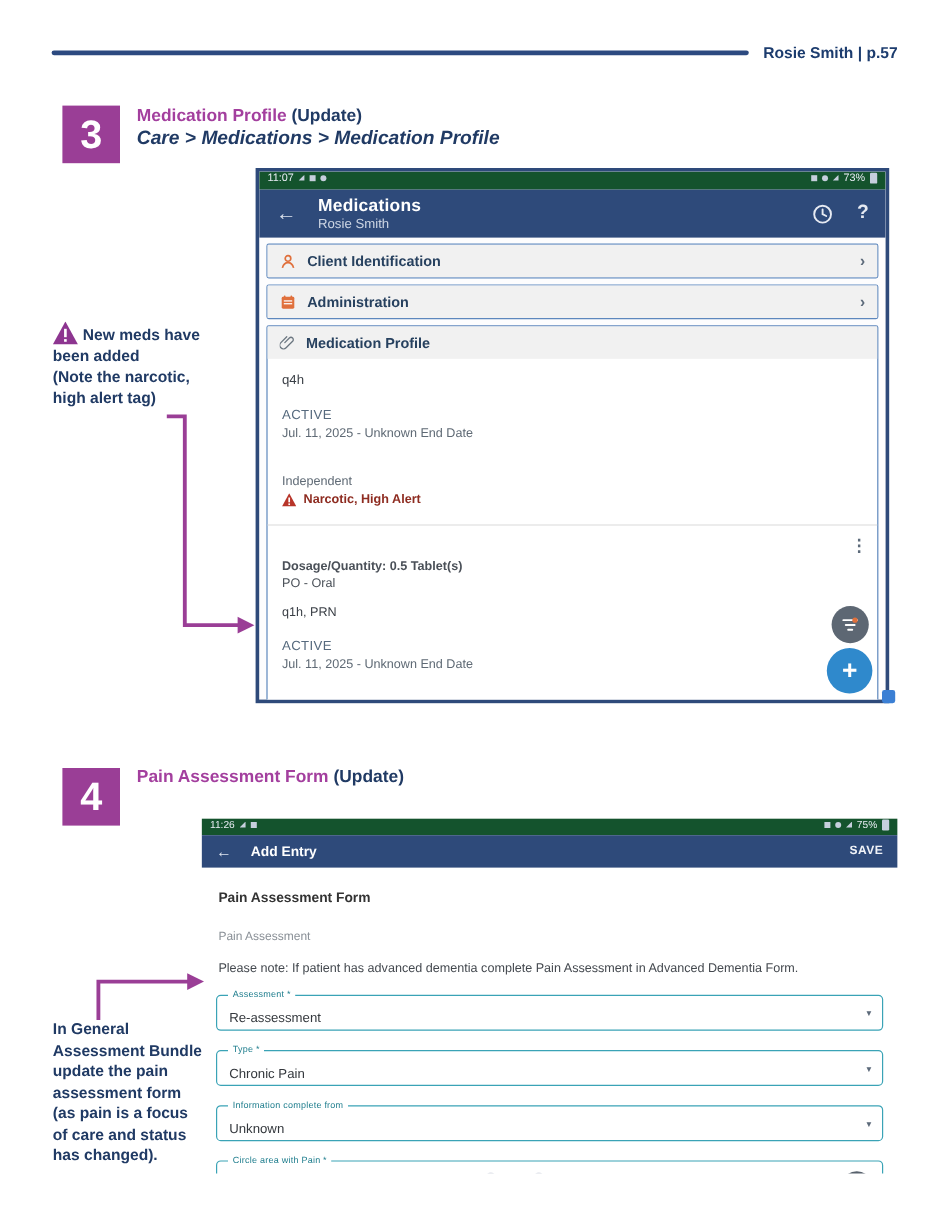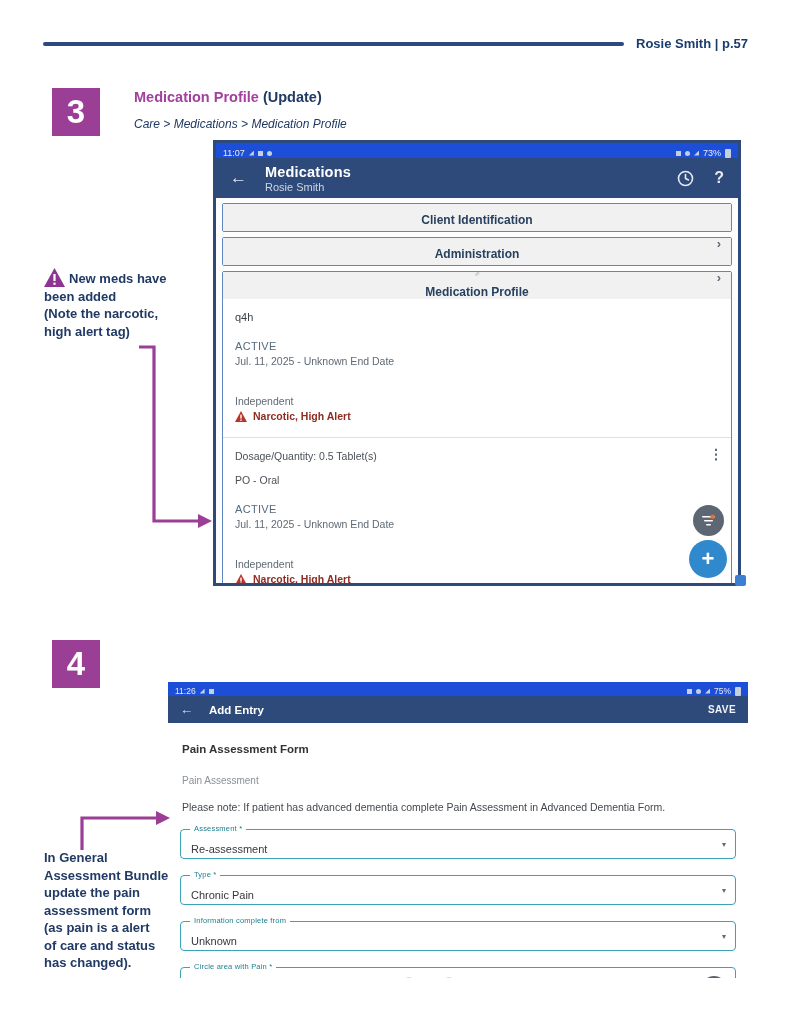--- a/index.html
+++ b/index.html
@@ -7,68 +7,68 @@
   .page { position:relative; width:791px; height:1024px; background:#fff; overflow:hidden; margin:0 auto; }
 
   
   .doc-header { position:absolute; left:43px; top:36px; width:705px; display:flex; align-items:center; }
   .doc-rule { flex:1; height:4px; background:#2c4a80; border-radius:2px; margin-right:12px; }
   .doc-header-text { font-size:13px; font-weight:bold; color:#1c3c6e; white-space:nowrap; }
 
   
   .step-square { position:absolute; width:48px; height:48px; background:#9a3e96; color:#fff;
                  display:flex; align-items:center; justify-content:center; font-size:33px; font-weight:bold; }
-  .step-titles { position:absolute; left:134px; }
+  .step-titles { position:absolute; left:114px; }
   .step-title { font-size:14.5px; font-weight:bold; color:#203a64; }
   .step-title .magenta { color:#a33f9e; }
-  .step-crumb { font-size:12px; font-style:italic; font-weight:normal; color:#203a64; margin-top:12px; }
+  .step-crumb { font-size:16px; font-style:italic; font-weight:bold; color:#203a64; margin-top:2px; }
 
   
   .annot { position:absolute; font-size:13px; font-weight:bold; color:#203a64; line-height:17.5px; }
   .annot .line { display:block; }
   .annot .first-row { display:flex; align-items:flex-start; gap:4px; }
   .warn-tri { flex:0 0 auto; margin-top:-2px; }
   .arrow-layer { position:absolute; left:0; top:0; width:791px; height:1024px; pointer-events:none; }
 
   
   .phone1 { position:absolute; left:213px; top:140px; width:528px; height:446px;
             border:3px solid #2e4a7a; background:#fdfdfe; overflow:hidden; }
-  .statusbar { background:#1d4ed8; color:#e8ecf4; font-size:9px; display:flex; align-items:flex-end;
+  .statusbar { background:#14532d; color:#e8ecf4; font-size:9px; display:flex; align-items:flex-start;
                justify-content:space-between; padding:0 7px; }
   .phone1 .statusbar { height:15px; }
   .sb-left, .sb-right { display:flex; align-items:center; gap:4px; }
   .sb-dot { width:5px; height:5px; background:#c6cfdd; display:inline-block; }
   .sb-dot.round { border-radius:50%; }
   .sb-dot.tri { clip-path:polygon(0 100%,100% 100%,100% 0); }
   .sb-batt { width:6px; height:9px; background:#c6cfdd; border-radius:1px; display:inline-block; }
   .appbar1 { height:40px; background:#2e4a7a; color:#fff; display:flex; align-items:center; padding:0 14px; }
   .back-arrow { font-size:17px; color:#dfe5ef; margin-right:18px; }
   .appbar-titles .t { font-size:14.5px; font-weight:bold; letter-spacing:.2px; }
   .appbar-titles .s { font-size:11px; color:#cdd6e4; margin-top:1px; }
   .appbar-actions { margin-left:auto; display:flex; align-items:center; gap:20px; }
   .help-glyph { font-size:16px; color:#e6eaf2; font-weight:bold; }
 
   .card { margin:5px 6px 0 6px; border:1.5px solid #5d87bd; border-radius:2px; background:#fff; }
-  .card-head { background:#f1f1f1; height:27px; display:flex; align-items:center; padding:0 10px; gap:9px;flex-direction:column; }
+  .card-head { background:#f1f1f1; height:27px; display:flex; align-items:center; padding:0 10px; gap:9px; }
   .card-label { font-size:12px; font-weight:bold; color:#27415f; }
   .chev { margin-left:auto; color:#5c6a7a; font-size:13px; font-weight:bold; }
 
   .med-body { padding:12px 12px 6px 12px; }
   .med-sched { font-size:11px; color:#3a3f46; }
   .med-status { font-size:11px; color:#566a7e; letter-spacing:.3px; margin-top:17px; }
   .med-dates { font-size:10.5px; color:#5f6a75; margin-top:3px; }
   .med-indep { font-size:10.5px; color:#5f6a75; margin-top:28px; }
   .med-alert { display:flex; align-items:center; gap:6px; margin-top:3px; }
   .med-alert .txt { font-size:10.5px; font-weight:bold; color:#8e2c21; }
   .med-divider { border-top:1px solid #e0e0e0; margin-top:9px; }
   .med2 { padding:8px 12px 10px 12px; position:relative; }
   .med-name { font-size:13px; color:#27415f; padding-right:26px; }
   .more-dots { position:absolute; right:8px; top:8px; color:#5c6a7a; font-size:14px; font-weight:bold; }
-  .med-sub { font-size:10.5px; color:#4a5058; margin-top:4px; }
-  .med-sub2 { font-size:10.5px; color:#4a5058; margin-top:12px; }
+  .med-sub { font-size:10.5px; color:#4a5058; margin-top:20px;font-weight:bold; }
+  .med-sub2 { font-size:10.5px; color:#4a5058; margin-top:2px; }
   .med-sched2 { font-size:10.5px; color:#3a3f46; margin-top:12px; }
 
   .fab { position:absolute; border-radius:50%; display:flex; align-items:center; justify-content:center; }
   .fab-filter { width:31px; height:31px; right:14px; top:362px; background:#5d6773; }
   .fab-plus { width:38px; height:38px; right:11px; top:397px; background:#2f89cc; color:#fff; font-size:22px; font-weight:bold; }
   .corner-pen { position:absolute; left:735px; top:575px; width:11px; height:11px; background:#3b7fd4; border-radius:2px; }
 
   
   .phone2 { position:absolute; left:168px; top:682px; width:580px; height:296px; background:#fff; overflow:hidden; }
   .phone2 .statusbar { height:14px; font-size:8.5px; }
@@ -123,21 +123,21 @@
     <span class="line">been added</span>
     <span class="line">(Note the narcotic,</span>
     <span class="line">high alert tag)</span>
   </div>
 
   <div class="annot" style="left:44px; top:849px; width:150px;">
     <span class="line">In General</span>
     <span class="line">Assessment Bundle,</span>
     <span class="line">update the pain</span>
     <span class="line">assessment form</span>
-    <span class="line">(as pain is a alert</span>
+    <span class="line">(as pain is a focus</span>
     <span class="line">of care and status</span>
     <span class="line">has changed).</span>
   </div>
 
   <div class="phone1">
     <div class="statusbar">
       <div class="sb-left">
         <span>11:07</span>
         <span class="sb-dot tri"></span>
         <span class="sb-dot"></span>
@@ -211,20 +211,21 @@
           </svg>
           <span class="txt">Narcotic, High Alert</span>
         </div>
       </div>
       <div class="med-divider"></div>
 
       <div class="med2">
         <div class="more-dots">⋮</div>
         <div class="med-sub">Dosage/Quantity: 0.5 Tablet(s)</div>
         <div class="med-sub2">PO - Oral</div>
+        <div class="med-sched2">q1h, PRN</div>
         <div class="med-status">ACTIVE</div>
         <div class="med-dates">Jul. 11, 2025 - Unknown End Date</div>
         <div class="med-indep">Independent</div>
         <div class="med-alert">
           <svg width="12" height="11" viewBox="0 0 12 11">
             <path d="M6 0 L12 11 L0 11 Z" fill="#b8352a"></path>
               <rect x="5.3" y="3.6" width="1.4" height="4" fill="#fff"></rect>
               <rect x="5.3" y="8.5" width="1.4" height="1.4" fill="#fff"></rect>
           </svg>
           <span class="txt">Narcotic, High Alert</span>
@@ -243,20 +244,23 @@
     <div class="fab fab-plus">
       <span>+</span>
     </div>
   </div>
   <div class="corner-pen"></div>
 
   <div class="step-square" style="left:52px; top:640px;">
     <span>4</span>
   </div>
   <div class="step-titles" style="top:640px;">
+    <div class="step-title">
+      <span class="magenta">Pain Assessment Form</span><span style="font-weight:bold"> (Update)</span>
+    </div>
   </div>
 
   <div class="phone2">
     <div class="statusbar">
       <div class="sb-left">
         <span>11:26</span>
         <span class="sb-dot tri"></span>
         <span class="sb-dot"></span>
       </div>
       <div class="sb-right">

